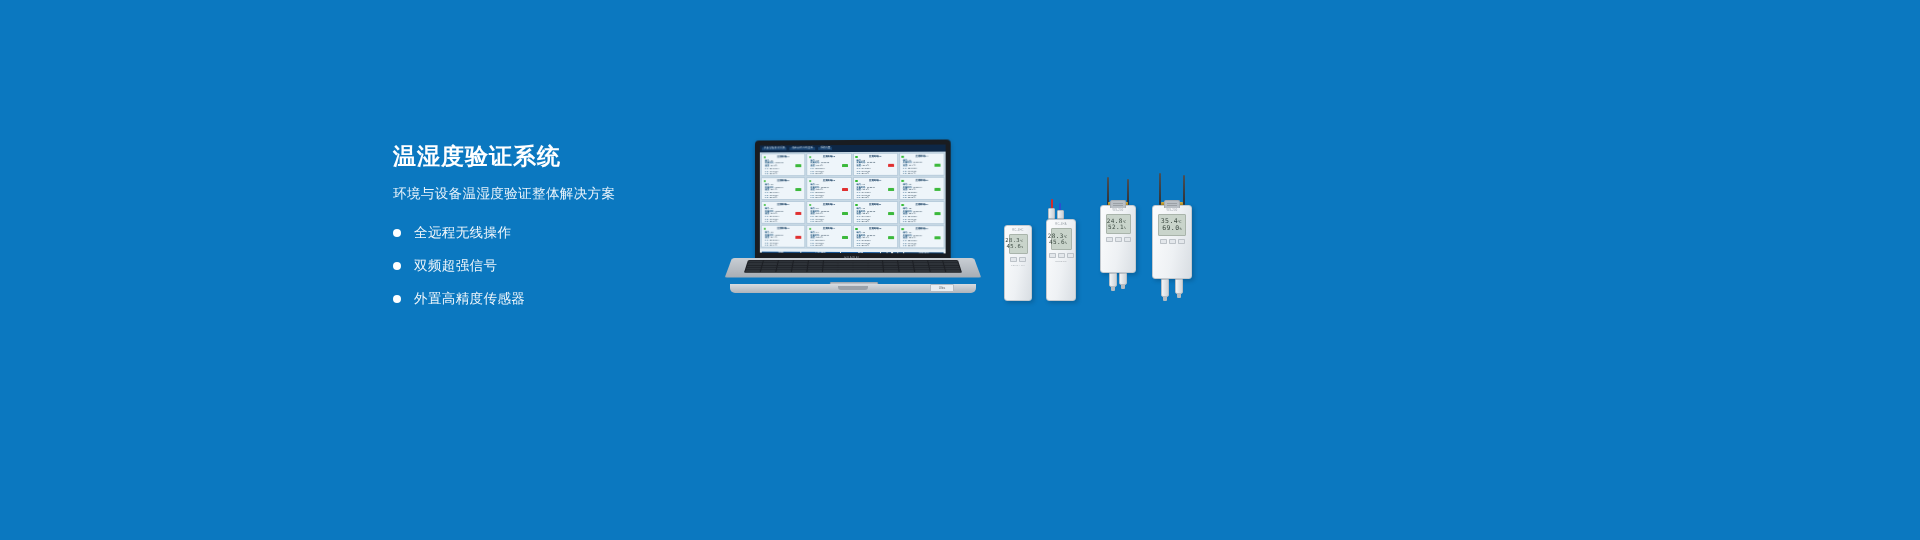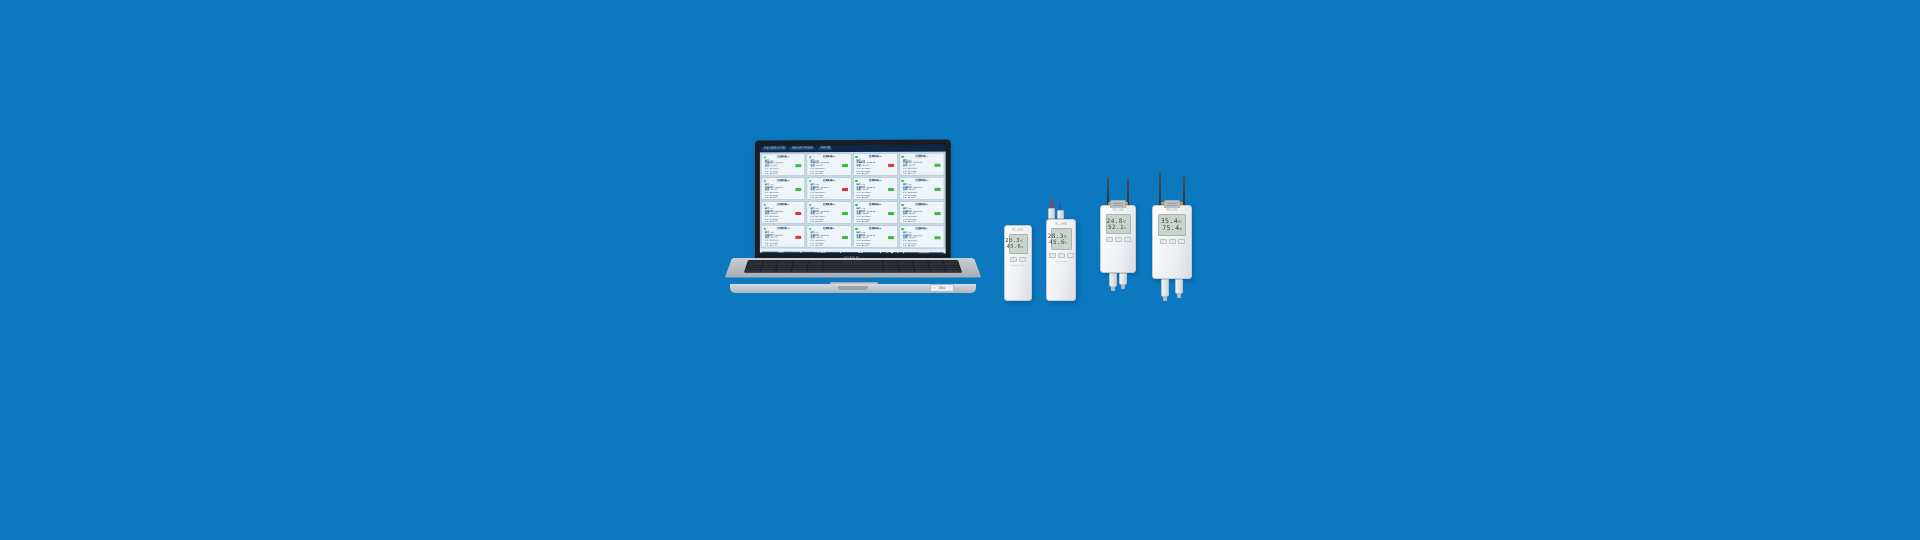--- a/index.html
+++ b/index.html
@@ -212,20 +212,38 @@
   .gold{
     position:absolute;bottom:100%;width:4px;height:3px;
     background:linear-gradient(180deg,#d8b24a,#a8861f);border-radius:1px 1px 0 0;
   }
 </style>
 </head>
 <body>
 
 <div class="banner">
 
+  <div class="copy">
+    <h1 class="copy-title">温湿度验证系统</h1>
+    <p class="copy-sub">环境与设备温湿度验证整体解决方案</p>
+    <ul class="bullets">
+      <li class="bullet">
+        <span class="bullet-dot"></span>
+        <span class="bullet-text">全远程无线操作</span>
+      </li>
+      <li class="bullet">
+        <span class="bullet-dot"></span>
+        <span class="bullet-text">双频超强信号</span>
+      </li>
+      <li class="bullet">
+        <span class="bullet-dot"></span>
+        <span class="bullet-text">外置高精度传感器</span>
+      </li>
+    </ul>
+  </div>
 
   <div class="laptop">
     <div class="lid">
       <div class="screen">
 
         <div class="scr-topbar">
           <span class="scr-menu">设备管理  数据采集</span>
           <span class="scr-menu">报表分析  曲线查看</span>
           <span class="scr-menu">系统设置</span>
         </div>
@@ -905,21 +923,21 @@
       <div class="antenna ant-r" style="height:30px;"></div>
       <div class="gold" style="left:9px;"></div>
       <div class="gold" style="right:9px;"></div>
       <div class="dev-body" style="width:38px;height:72px;">
         <div class="handle">
             <i></i>
           </div>
         <span class="dev-brand">WS-200</span>
         <div class="lcd" style="width:28px;height:22px;margin-top:2px;">
           <div class="lcd-line" style="font-size:6.5px;"><span>35.4</span><span class="lcd-unit">℃</span></div>
-          <div class="lcd-line" style="font-size:6.5px;"><span>75.4</span><span class="lcd-unit">%</span></div>
+          <div class="lcd-line" style="font-size:6.5px;"><span>69.0</span><span class="lcd-unit">%</span></div>
         </div>
         <div class="dev-keys">
           <span class="dev-key"></span>
           <span class="dev-key"></span>
           <span class="dev-key"></span>
         </div>
       </div>
       <div class="probe p-l" style="height:16px;">
           <span class="probe-tip"></span>
         </div>

